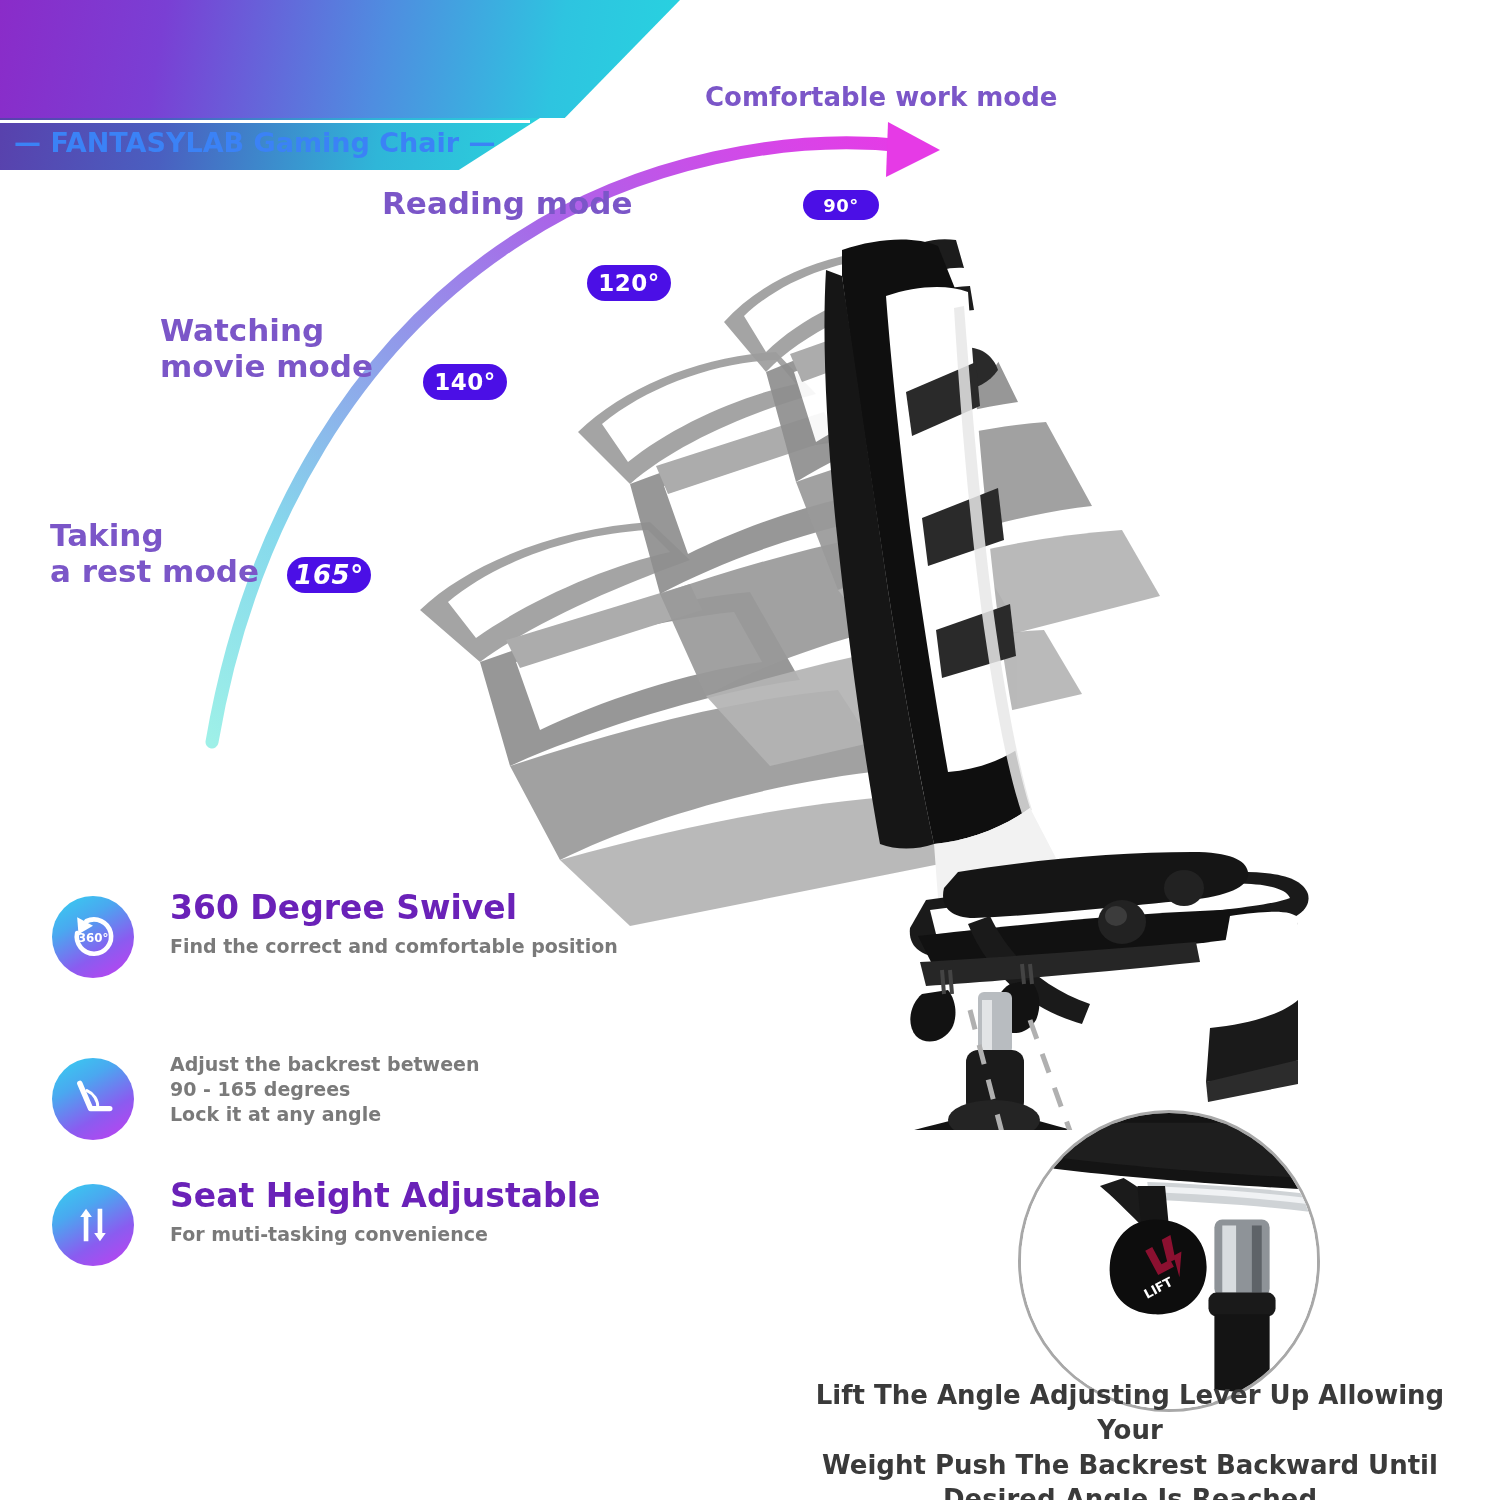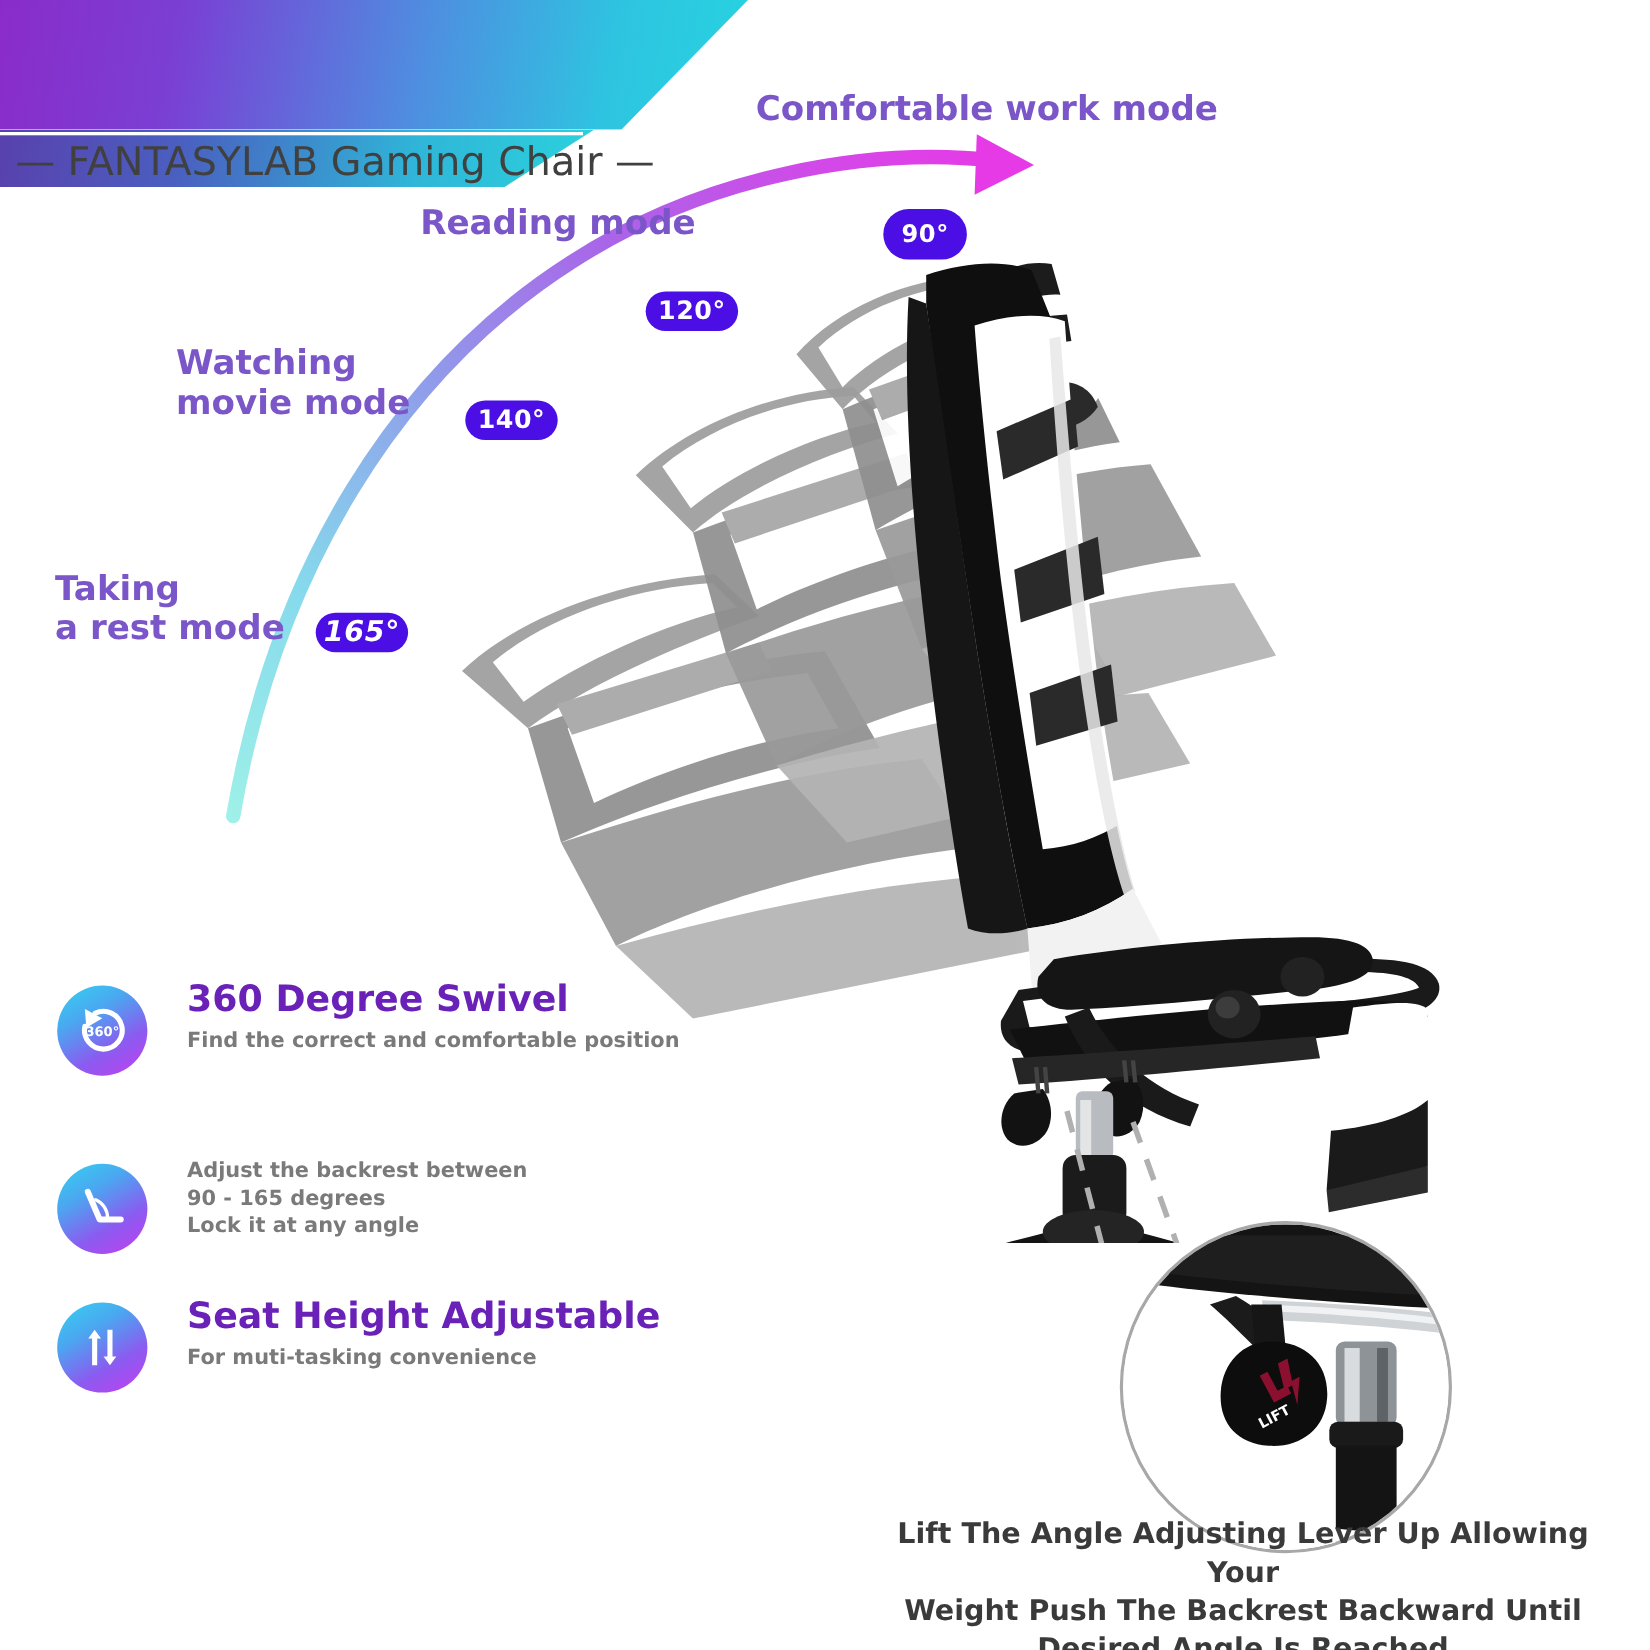--- a/index.html
+++ b/index.html
@@ -29,51 +29,51 @@
     position:absolute;left:0px;top:120px;width:530px;height:3px;
     background:#ffffff;z-index:3;
   }
   .hdr-sub{
     position:absolute;left:-40px;top:118px;width:580px;height:52px;
     background:linear-gradient(100deg,#5c3aa8 0%,#4a5fc0 35%,#2fb6d8 72%,#2bd2dd 100%);
     clip-path:polygon(0 0, 100% 0, 86% 100%, 0% 100%);
   }
   .hdr-sub-text{
     position:absolute;left:14px;top:127px;
-    font-size:36px;color:#404040;font-weight:normal;
+    font-size:27px;color:#3b82f6;font-weight:bold;
     font-family:"DejaVu Sans", sans-serif;white-space:nowrap;
   }
 
   
   .arc-svg{position:absolute;left:0;top:0;width:1500px;height:1500px;pointer-events:none;}
 
   
   .mode-label{
     position:absolute;
     color:#7b56c8;font-weight:bold;
     font-family:"DejaVu Sans", sans-serif;
     line-height:1.16;
     white-space:pre-line;
   }
-  #mode-work{left:687px;top:82px;font-size:31px;}
+  #mode-work{left:705px;top:82px;font-size:26px;}
   #mode-read{left:382px;top:186px;font-size:31px;}
   #mode-movie{left:160px;top:313px;font-size:31px;}
   #mode-rest{left:50px;top:518px;font-size:31px;}
 
   
   .badge{
     position:absolute;
     background:#4b0fe6;
     color:#ffffff;font-weight:bold;
     border-radius:999px;
     display:flex;align-items:center;justify-content:center;
     font-family:"DejaVu Sans", sans-serif;
     letter-spacing:0.5px;
   }
-  #badge-90 {left:803px;top:190px;width:76px;height:46px;font-size:22px;}
+  #badge-90 {left:803px;top:190px;width:76px;height:30px;font-size:18px;}
   #badge-120{left:587px;top:265px;width:84px;height:36px;font-size:23px;text-align:right;}
   #badge-140{left:423px;top:364px;width:84px;height:36px;font-size:23px;}
   #badge-165{left:287px;top:557px;width:84px;height:36px;font-size:26px;font-style:italic;}
 
   
   .chair-art{position:absolute;left:330px;top:210px;width:1030px;height:920px;}
   .chair-svg{width:100%;height:100%;display:block;}
 
   
   .features{position:absolute;left:52px;top:890px;width:740px;}

